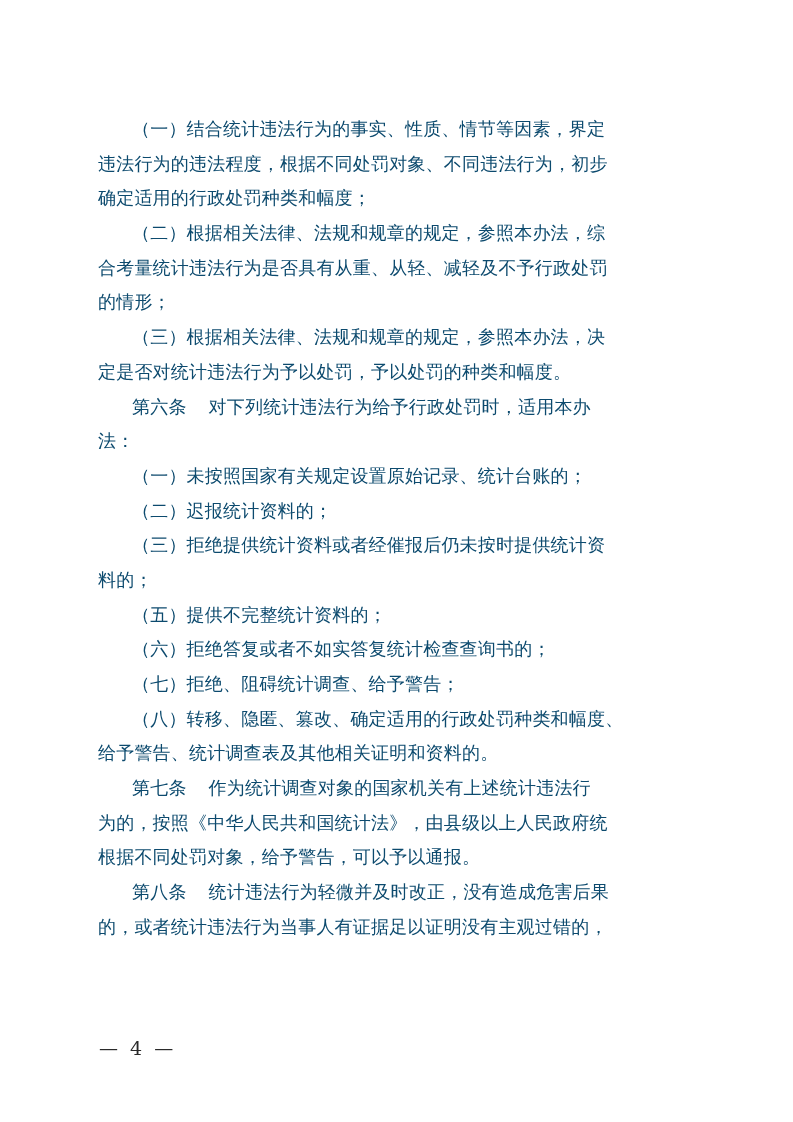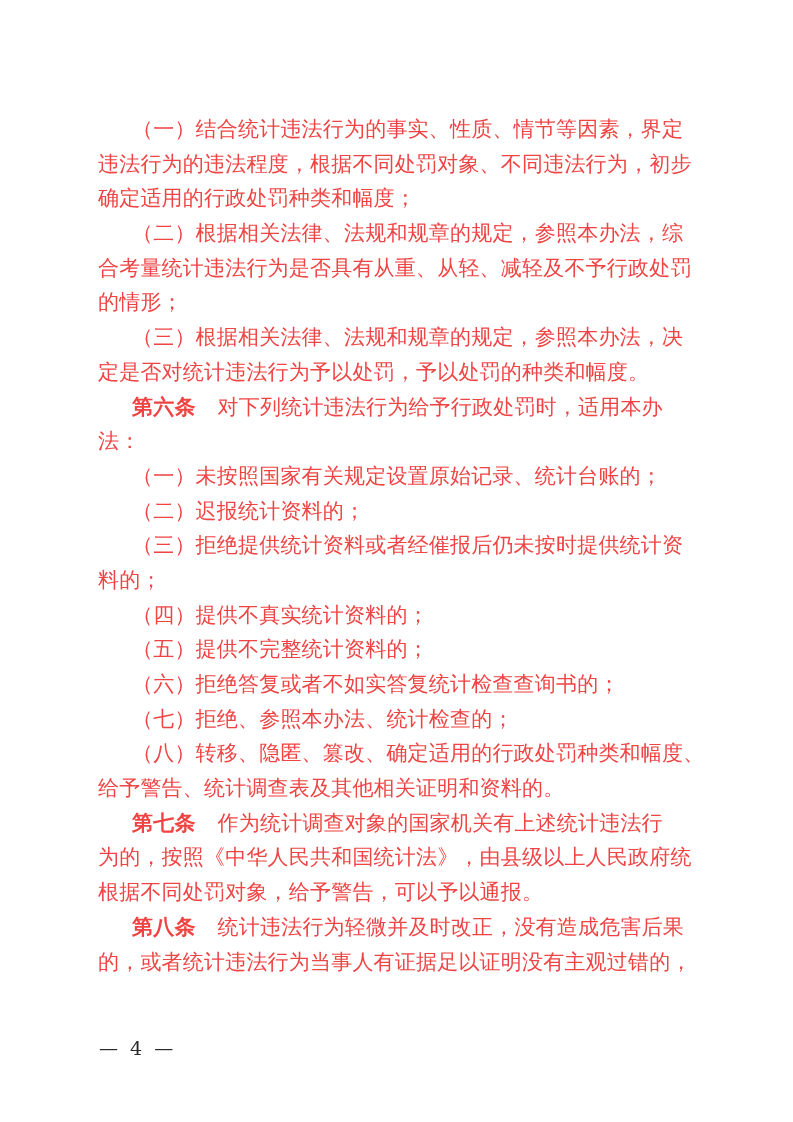--- a/index.html
+++ b/index.html
@@ -18,30 +18,30 @@
   }
   .content {
     position: absolute;
     left: 98px;
     top: 112px;
     width: 648px;
   }
   .text-line {
     height: 34.7px;
     line-height: 34.7px;
-    font-size: 21px;
-    color: #ef4444;
+    font-size: 18px;
+    color: #0c4a6e;
     white-space: nowrap;
     letter-spacing: 0.2px;
   }
   .text-line.indent {
     padding-left: 34px;
   }
   .article-no {
-    font-weight: bold;
+    font-weight: normal;
     margin-right: 22px;
   }
   .page-number {
     position: absolute;
     left: 99px;
     top: 1035px;
     font-size: 19px;
     color: #2a2a2a;
     letter-spacing: 3px;
     line-height: 26px;
@@ -59,24 +59,23 @@
       <div class="text-line"><span>合考量统计违法行为是否具有从重、从轻、减轻及不予行政处罚</span></div>
       <div class="text-line"><span>的情形；</span></div>
       <div class="text-line indent"><span>（三）根据相关法律、法规和规章的规定，参照本办法，决</span></div>
       <div class="text-line"><span>定是否对统计违法行为予以处罚，予以处罚的种类和幅度。</span></div>
       <div class="text-line indent"><span class="article-no">第六条</span><span>对下列统计违法行为给予行政处罚时，适用本办</span></div>
       <div class="text-line"><span>法：</span></div>
       <div class="text-line indent"><span>（一）未按照国家有关规定设置原始记录、统计台账的；</span></div>
       <div class="text-line indent"><span>（二）迟报统计资料的；</span></div>
       <div class="text-line indent"><span>（三）拒绝提供统计资料或者经催报后仍未按时提供统计资</span></div>
       <div class="text-line"><span>料的；</span></div>
-      <div class="text-line indent"><span>（四）提供不真实统计资料的；</span></div>
       <div class="text-line indent"><span>（五）提供不完整统计资料的；</span></div>
       <div class="text-line indent"><span>（六）拒绝答复或者不如实答复统计检查查询书的；</span></div>
-      <div class="text-line indent"><span>（七）拒绝、参照本办法、统计检查的；</span></div>
+      <div class="text-line indent"><span>（七）拒绝、阻碍统计调查、给予警告；</span></div>
       <div class="text-line indent"><span>（八）转移、隐匿、篡改、确定适用的行政处罚种类和幅度、</span></div>
       <div class="text-line"><span>给予警告、统计调查表及其他相关证明和资料的。</span></div>
       <div class="text-line indent"><span class="article-no">第七条</span><span>作为统计调查对象的国家机关有上述统计违法行</span></div>
       <div class="text-line"><span>为的，按照《中华人民共和国统计法》，由县级以上人民政府统</span></div>
       <div class="text-line"><span>根据不同处罚对象，给予警告，可以予以通报。</span></div>
       <div class="text-line indent"><span class="article-no">第八条</span><span>统计违法行为轻微并及时改正，没有造成危害后果</span></div>
       <div class="text-line"><span>的，或者统计违法行为当事人有证据足以证明没有主观过错的，</span></div>
     </div>
   <div class="page-number">— 4 —</div>
 </div>

